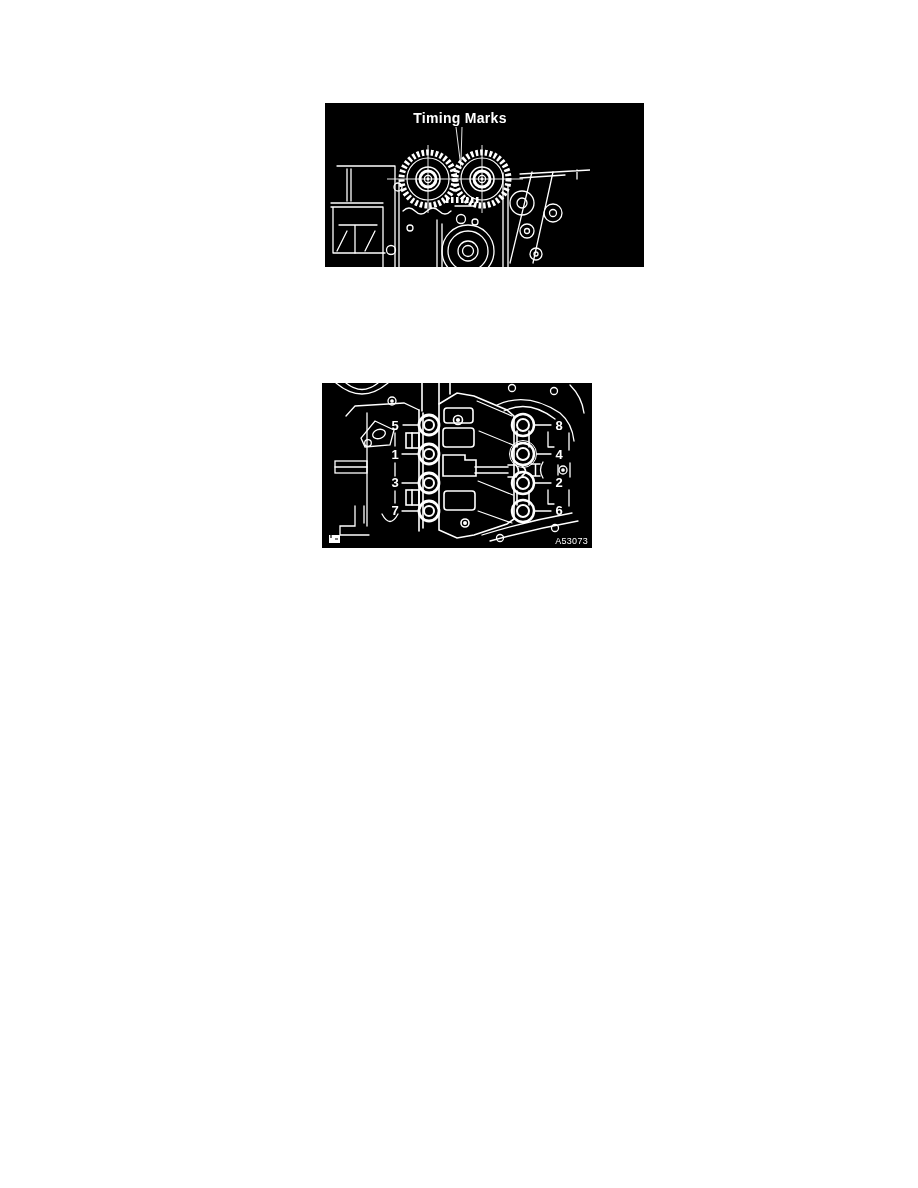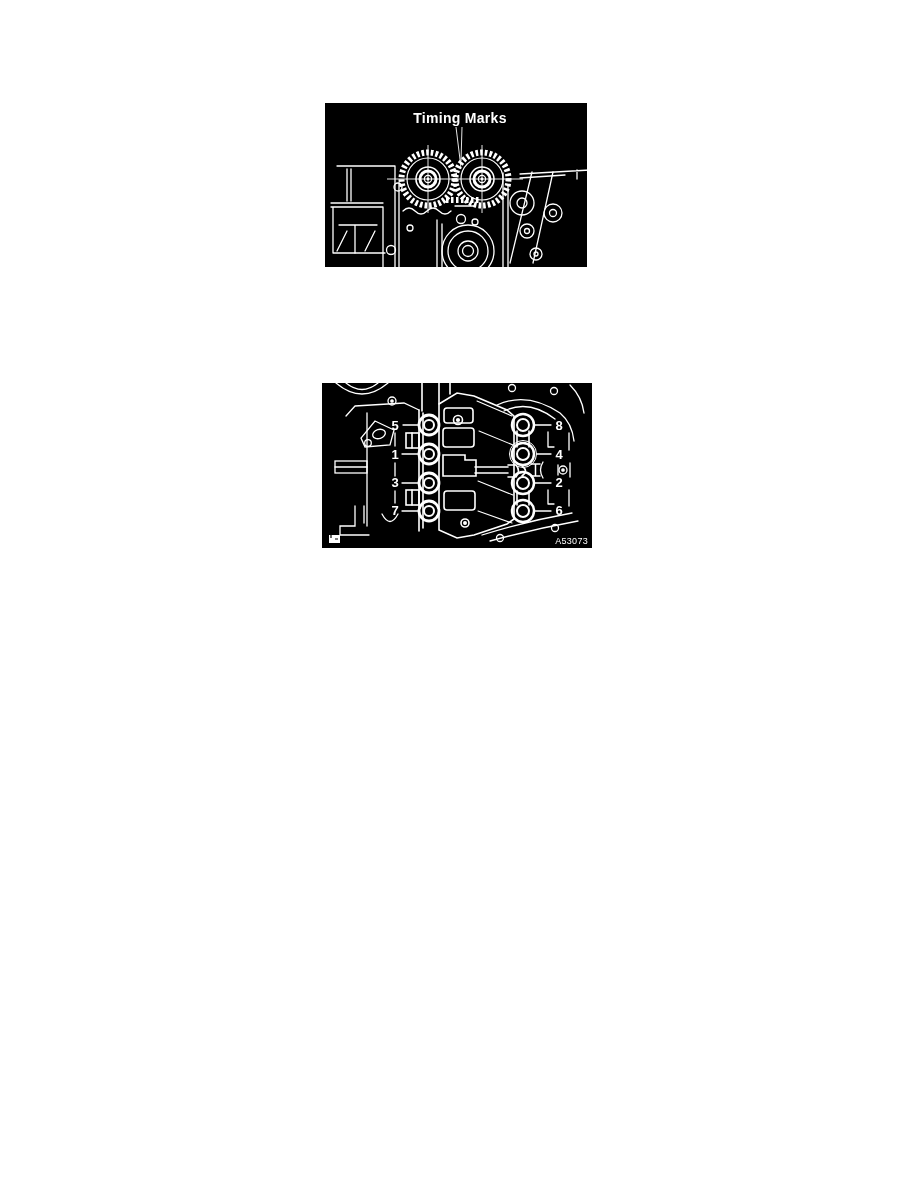--- a/index.html
+++ b/index.html
@@ -8,21 +8,21 @@
     position:relative;
     width:918px;height:1188px;
     background:#ffffff;
     overflow:hidden;
     font-family:"Liberation Sans", sans-serif;
   }
   .figure{
     position:absolute;
     background:#000;
   }
-  #fig-timing{left:325px;top:103px;width:262px;height:164px;}
+  #fig-timing{left:325px;top:103px;width:319px;height:164px;}
   #fig-bolts{left:322px;top:383px;width:270px;height:165px;}
   svg{display:block;}
   svg text{
     font-family:"Liberation Sans", sans-serif;
     fill:#ffffff;
   }
   .cap{font-size:14px;font-weight:600;letter-spacing:.3px;}
   .num{font-size:13px;font-weight:700;}
   .code{font-size:9px;font-weight:400;letter-spacing:.3px;}
   .ln{stroke:#fff;fill:none;stroke-width:1.3;stroke-linecap:round;}

